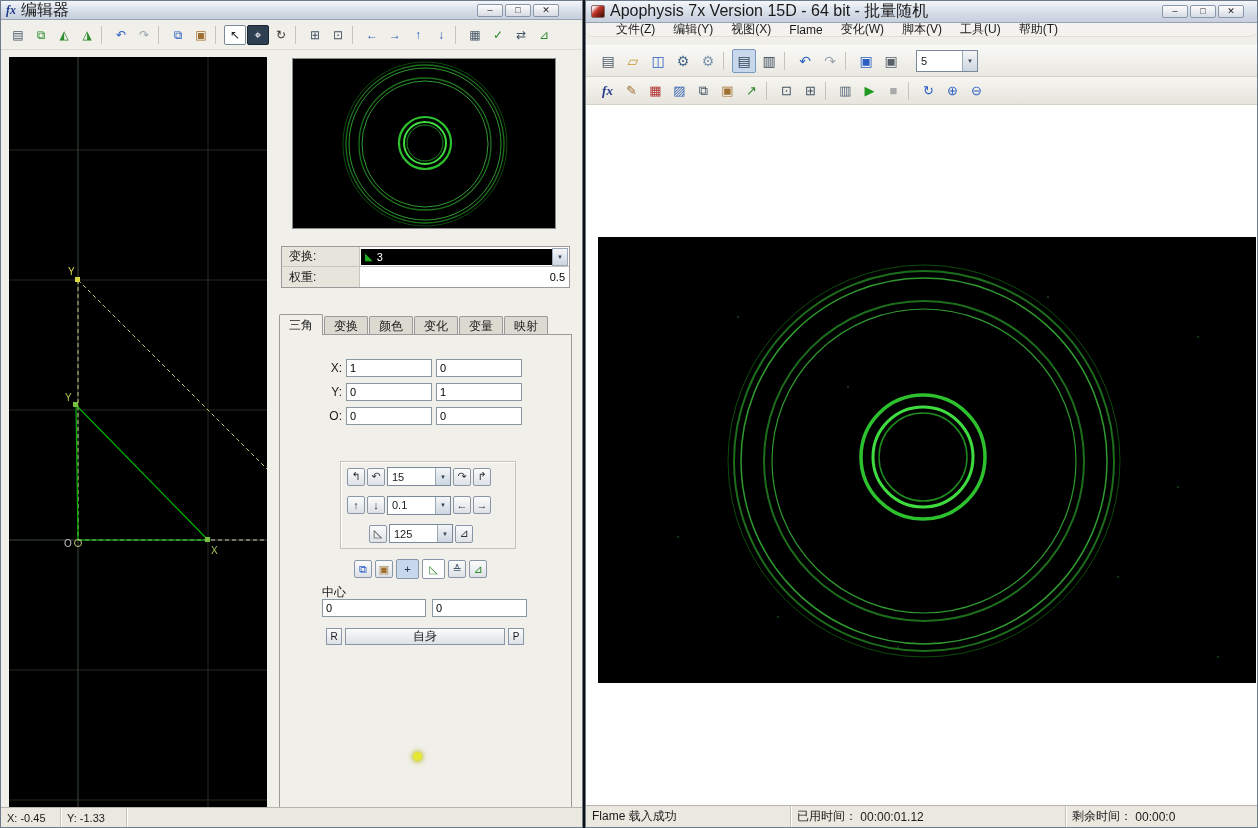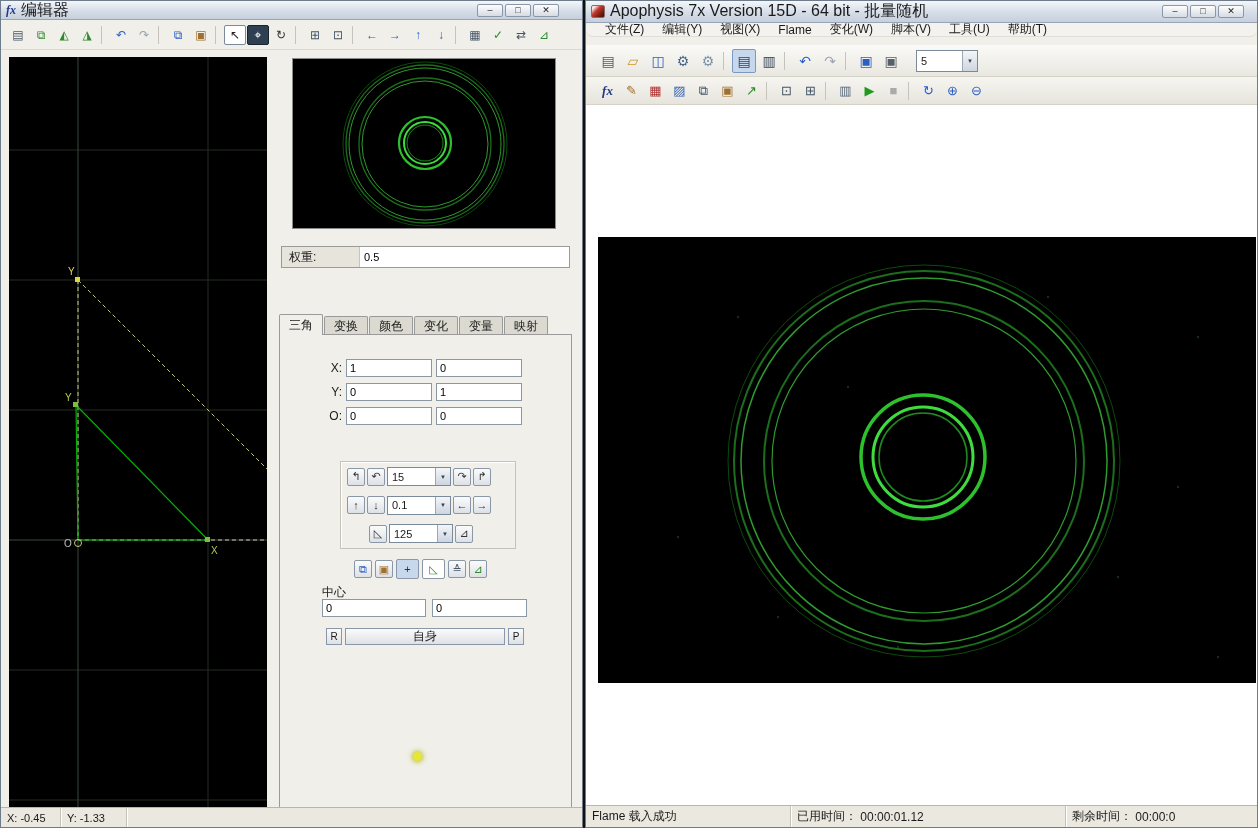--- a/index.html
+++ b/index.html
@@ -46,21 +46,21 @@
   #editor-toolbar{position:absolute;top:19px;left:0;right:0;height:30px;padding-left:6px;
     background:#f0efe9;border-bottom:1px solid #dcd9d0;}
   #triangle-canvas{position:absolute;left:8px;top:56px;width:258px;height:750px;background:#000;}
   #editor-right{position:absolute;left:274px;top:56px;width:301px;height:750px;}
   #transform-preview{position:absolute;left:17px;top:1px;width:264px;height:171px;background:#000;border:1px solid #8a8a8a;}
   #transform-grid{position:absolute;left:6px;top:189px;width:289px;border:1px solid #9a9a9a;background:#f0efe9;}
   .trow{display:flex;height:20px;border-bottom:1px solid #c8c5bc;align-items:stretch;}
   .trow:last-child{border-bottom:none;}
   .tlabel{width:78px;background:#e7e4db;border-right:1px solid #c8c5bc;display:flex;align-items:center;padding-left:7px;}
   .tval{flex:1;background:#fff;display:flex;align-items:center;padding:1px;}
-  .tval .field{width:100%;border:none;height:16px;}
+  .tval .field{width:100%;border:none;height:16px;text-align:right;}
   .xfdrop{flex:1;height:16px;background:#000;color:#fff;display:flex;align-items:center;gap:4px;padding:0 4px;font-size:11px;}
   .xfdrop .tri{color:#1fae1f;font-size:10px;}
   .dd-btn{width:16px;height:18px;background:linear-gradient(#f4f6f8,#ccd5e0);border:1px solid #9aa7b5;
     display:flex;align-items:center;justify-content:center;font-size:6px;color:#345;}
   #editor-tabs{position:absolute;left:4px;top:257px;right:4px;height:21px;display:flex;align-items:flex-end;}
   .tab{height:19px;padding:0 9px;display:inline-flex;align-items:center;background:#dcd9d0;
     border:1px solid #9a9a9a;border-bottom:none;margin-right:1px;border-radius:2px 2px 0 0;font-size:12px;}
   .tab.active{background:#f0efe9;height:21px;position:relative;z-index:2;text-align:right;}
   #tab-panel{position:absolute;left:4px;top:277px;width:293px;height:474px;border:1px solid #9a9a9a;background:#f0efe9;}
   .xyo-row{position:absolute;left:44px;display:flex;gap:4px;align-items:center;}
@@ -87,21 +87,21 @@
     background:#e6e635;box-shadow:0 0 5px 1px #bbbb2a;}
   .statusbar{position:absolute;left:0;right:0;bottom:0;background:#ebe8df;border-top:1px solid #b8b5ac;
     display:flex;align-items:center;font-size:11px;}
   #editor-status{height:20px;text-align:center;}
   #main-status{height:22px;font-size:12px;}
   .sseg{height:100%;display:flex;align-items:center;padding:0 6px;border-right:1px solid #c5c2b8;box-shadow:1px 0 0 #fff;white-space:nowrap;overflow:hidden;}
   .sseg.last{border-right:none;box-shadow:none;flex:1;}
 
   
   #main-menubar{position:absolute;top:22px;left:0;right:0;height:14px;background:#f3f2ee;
-    display:flex;align-items:center;padding-left:10px;border-bottom:1px solid #e0ded6;border-radius:7px;}
+    display:flex;align-items:center;padding-left:21px;border-bottom:1px solid #e0ded6;border-radius:7px;}
   .menu-item{padding:2px 9px;font-size:12px;}
   #main-toolbar1{position:absolute;top:44px;left:0;right:0;height:32px;padding-left:10px;
     background:linear-gradient(#fafaf7,#e9e7e0);border-bottom:1px solid #d5d2c8;}
   #main-toolbar1 .tbtn{width:24px;height:24px;font-size:14px;}
   #main-toolbar1 .combo{margin-left:12px;height:22px;}
   #main-toolbar2{position:absolute;top:76px;left:0;right:0;height:28px;padding-left:10px;
     background:linear-gradient(#f6f5f1,#e6e4dc);border-bottom:1px solid #d5d2c8;}
   #main-toolbar2 .tbtn{width:23px;height:22px;font-size:13px;}
   #main-client{position:absolute;top:104px;left:0;right:0;bottom:22px;background:#fff;}
   #fractal-image{position:absolute;left:12px;top:132px;width:658px;height:446px;background:#000;}
@@ -193,20 +193,30 @@
           <circle cx="132" cy="85" r="66" stroke="#1c6e1c" stroke-width="1.3"></circle>
           <circle cx="132" cy="85" r="63" stroke="#2f9a2f" stroke-width="1"></circle>
           <circle cx="132" cy="84" r="26" stroke="#2dc22d" stroke-width="2.2"></circle>
           <circle cx="132" cy="84" r="21" stroke="#3fdc3f" stroke-width="2"></circle>
           <circle cx="132" cy="84" r="18" stroke="#1f8a1f" stroke-width="1"></circle>
         </g>
       </svg>
     </div>
 
     <div id="transform-grid">
+      <div class="trow">
+        <span class="tlabel">变换:</span>
+        <span class="tval">
+          <span class="xfdrop">
+            <span class="tri">◣</span>
+            <span>3</span>
+          </span>
+          <span class="dd-btn">▼</span>
+        </span>
+      </div>
       <div class="trow">
         <span class="tlabel">权重:</span>
         <span class="tval">
             <input class="field" value="0.5" style="">
           </span>
       </div>
     </div>
 
     <div id="editor-tabs">
         <span class="tab active">三角</span>

